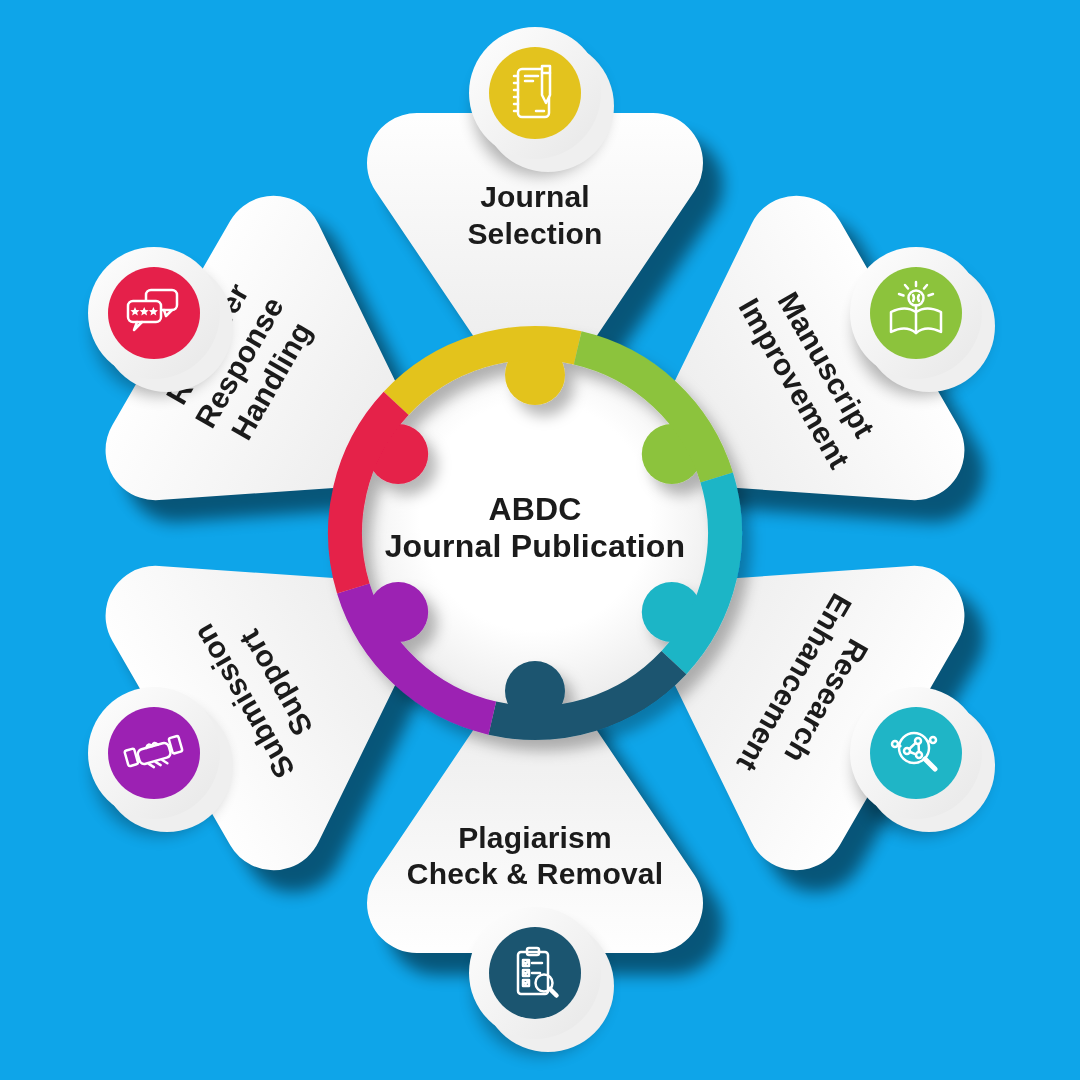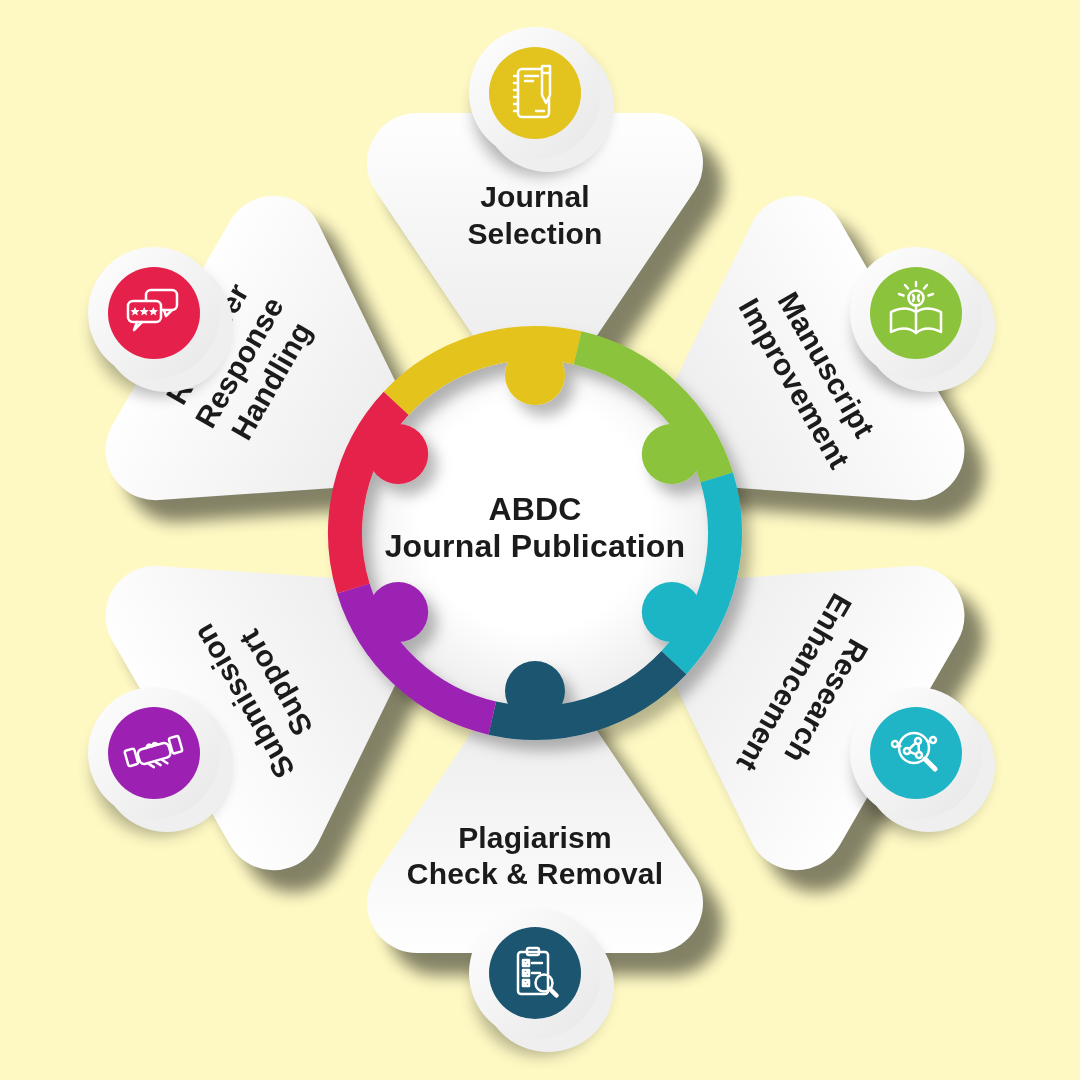--- a/index.html
+++ b/index.html
@@ -1,16 +1,16 @@
 <!DOCTYPE html>
 <html><head>
 <meta charset="utf-8">
 <style>
   html,body{margin:0;padding:0;background:#ffffff;}
-  .stage{position:relative;width:1080px;height:1080px;overflow:hidden;background:#fef9c3;}
+  .stage{position:relative;width:1080px;height:1080px;overflow:hidden;background:#0ea5e9;}
   svg{display:block;}
   text{font-family:"Liberation Sans","DejaVu Sans",sans-serif;font-weight:700;fill:#1b1b1b;}
   .petal-label{font-size:30px;letter-spacing:0.2px;}
   .center-title{font-size:32px;letter-spacing:0.2px;}
   .petal{fill:url(#gPetal);stroke:url(#gPetal);stroke-width:100;stroke-linejoin:round;}
   .petal-sh{fill:#000;stroke:#000;stroke-width:100;stroke-linejoin:round;opacity:.48;}
   .arc{fill:none;stroke-width:34;stroke-linecap:butt;}
   .icon{stroke:#ffffff;fill:none;stroke-width:2.5;stroke-linecap:round;stroke-linejoin:round;}
 </style>
 </head>

